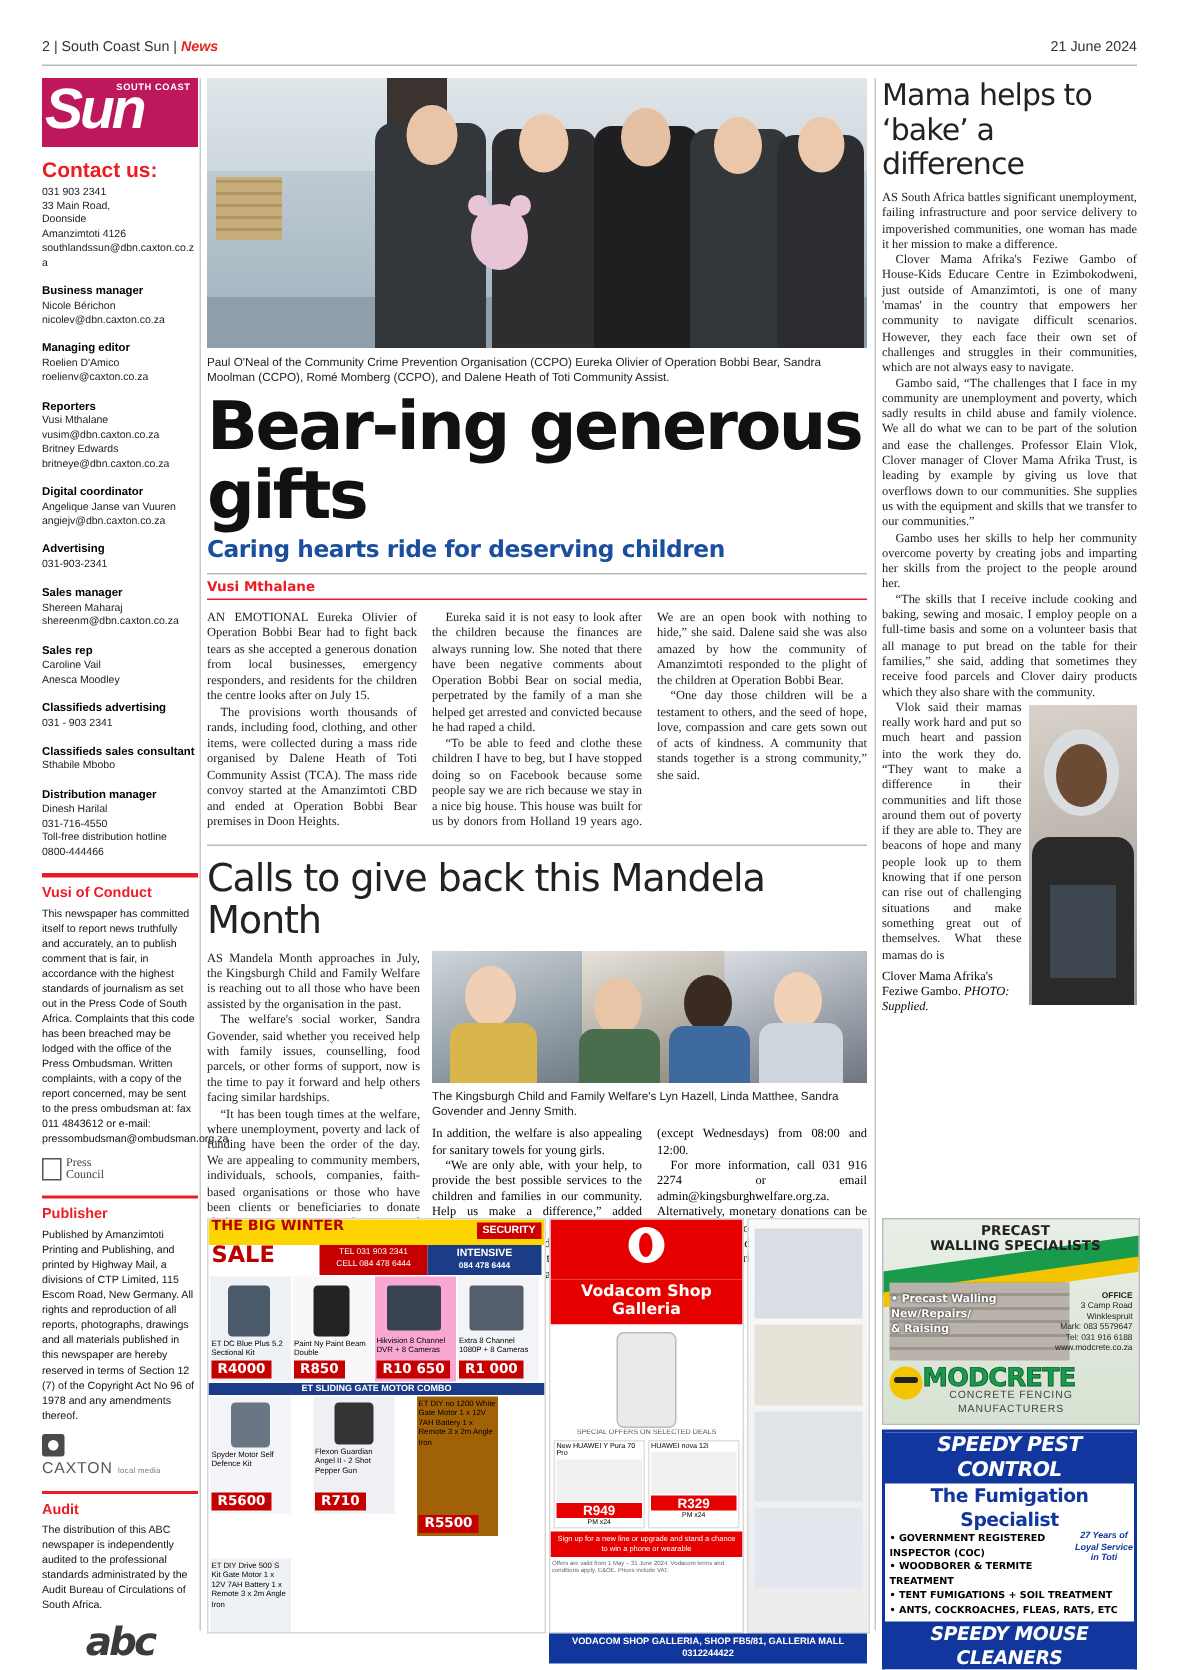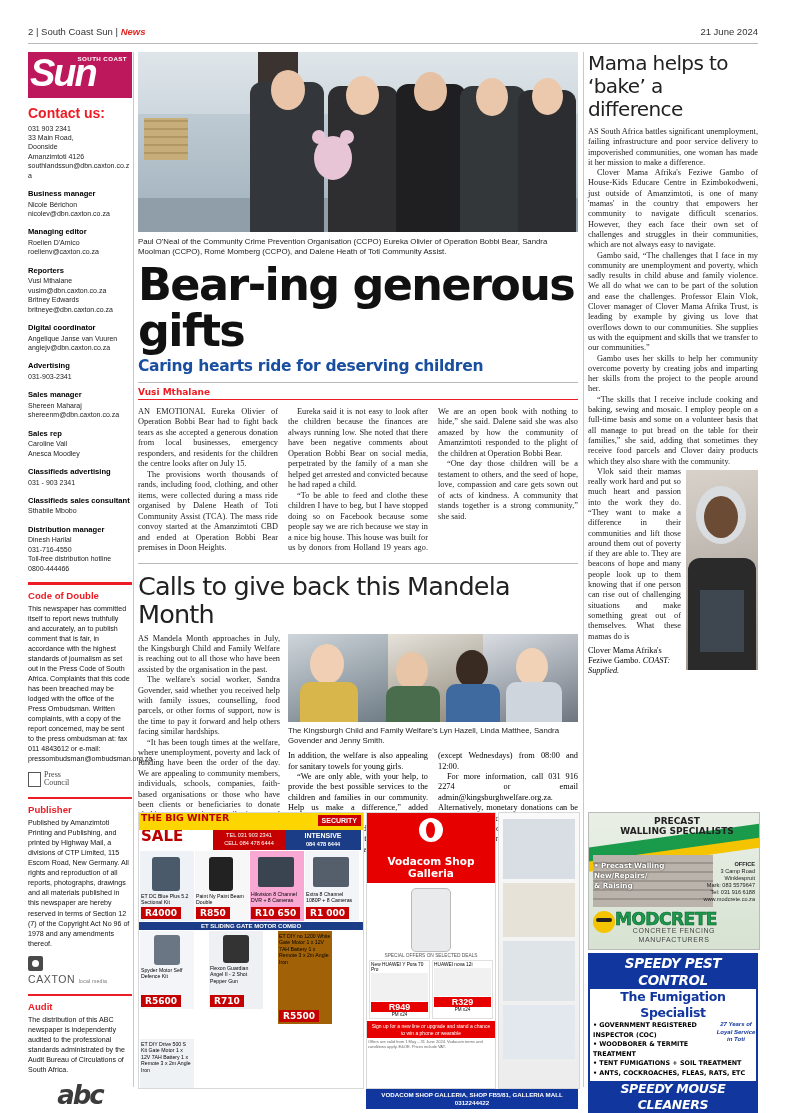--- a/index.html
+++ b/index.html
@@ -176,21 +176,21 @@
     <p style="white-space:pre-line;">031 - 903 2341</p>
     <h4>Classifieds sales consultant</h4>
     <p style="white-space:pre-line;">Sthabile Mbobo</p>
     <h4>Distribution manager</h4>
     <p style="white-space:pre-line;">Dinesh Harilal
 031-716-4550
 Toll-free distribution hotline
 0800-444466</p>
 
     <div class="redrule"></div>
-    <div class="big">Code of Double</div>
+    <div class="big">Vusi of Conduct</div>
     <div class="body">This newspaper has committed itself to report news truthfully and accurately, an to publish comment that is fair, in accordance with the highest standards of journalism as set out in the Press Code of South Africa. Complaints that this code has been breached may be lodged with the office of the Press Ombudsman. Written complaints, with a copy of the report concerned, may be sent to the press ombudsman at: fax 011 4843612 or e-mail: pressombudsman@ombudsman.org.za</div>
 
     <div class="presscouncil">
       <div class="pc-box"></div>
       <div>
         <div class="pc-t">Press</div>
         <div class="pc-t">Council</div>
       </div>
     </div>
 
@@ -294,21 +294,21 @@
       <div class="rphoto">
         <div style="position:absolute;left:10px;top:16px;width:50px;height:58px;border-radius:50%;background:#d9dde0;"></div>
         <div style="position:absolute;left:18px;top:26px;width:34px;height:42px;border-radius:50%;background:#6b4b33;"></div>
         <div style="position:absolute;left:2px;bottom:0;width:68px;height:112px;background:#2a2a2a;border-radius:12px 12px 0 0;"></div>
         <div style="position:absolute;left:14px;bottom:18px;width:44px;height:62px;background:#4d5c6a;opacity:.6;"></div>
       </div>
       <p>Vlok said their mamas really work hard and put so much heart and passion into the work they do. “They want to make a difference in their communities and lift those around them out of poverty if they are able to. They are beacons of hope and many people look up to them knowing that if one person can rise out of challenging situations and make something great out of themselves. What these mamas do is</p>
     </div>
     <div class="rcap">
       <span>Clover Mama Afrika's Feziwe Gambo.</span>
-      <em>COAST:</em>
+      <em>PHOTO:</em>
       <em>Supplied.</em>
     </div>
   </div>
 
   <div class="adzone">
 
     <div class="ad-winter">
       <div class="aw-top">
         <div class="aw-title">THE BIG WINTER</div>
         <div class="sec-badge">

